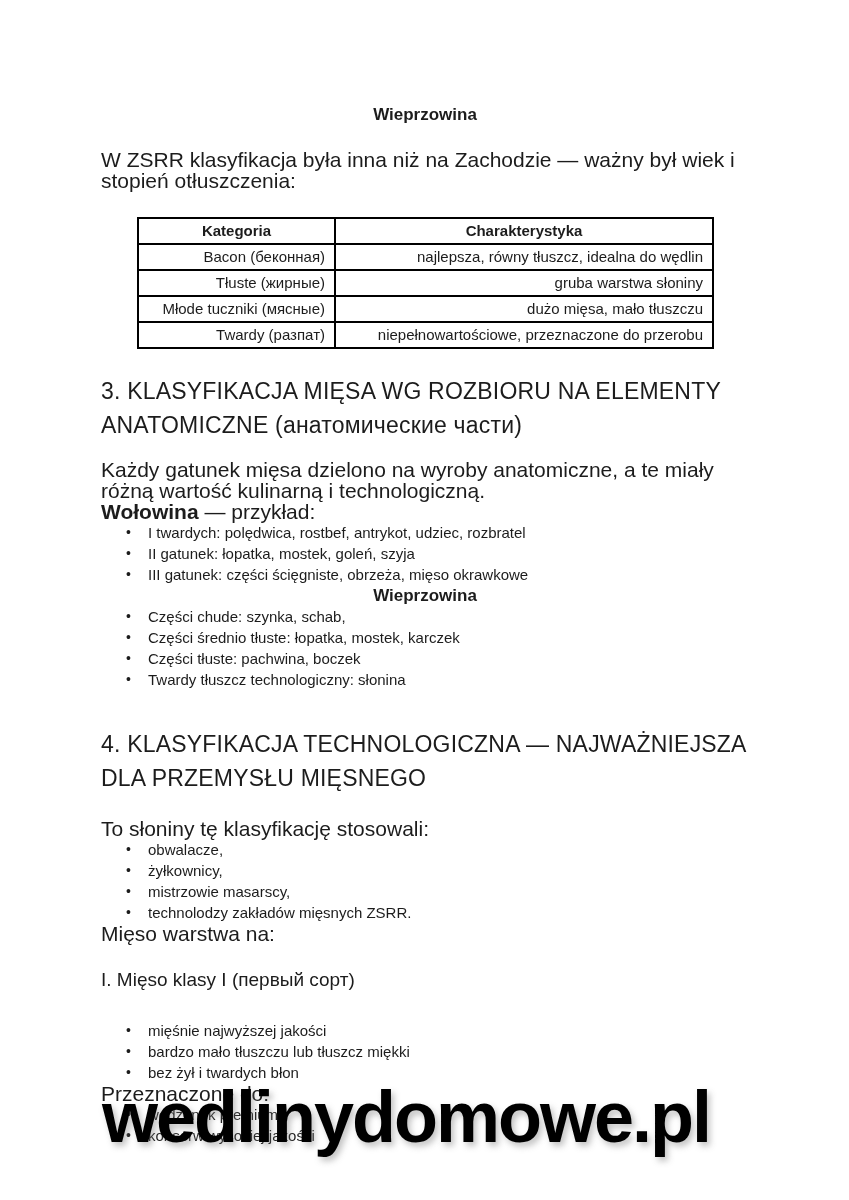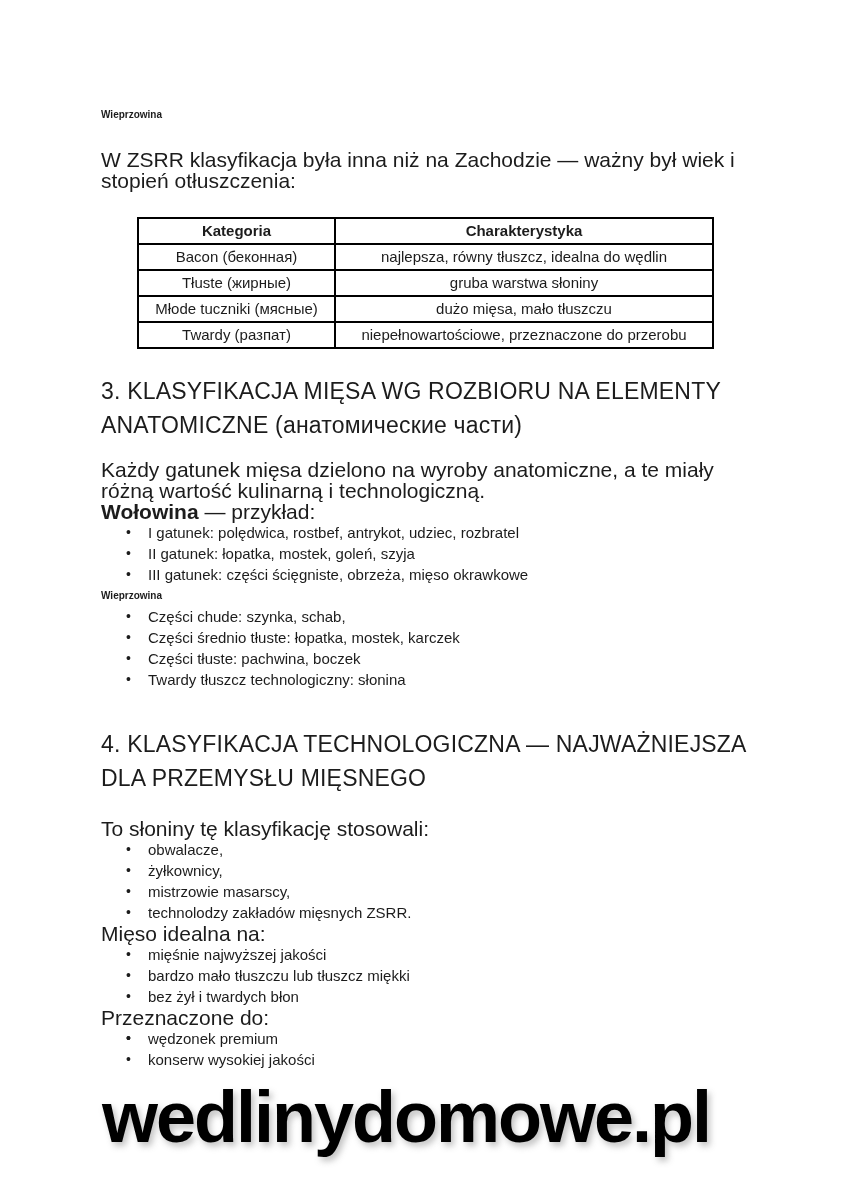--- a/index.html
+++ b/index.html
@@ -12,41 +12,42 @@
     height: 1200px;
     background: #ffffff;
     overflow: hidden;
     padding: 104px 100px 0 101px;
   }
 
   .body-text { font-size: 21px; line-height: 21px; }
   .bold { font-weight: bold; }
 
   .run-heading {
-    font-size: 10px;
+    font-size: 17px;
     line-height: 21px;
     font-weight: bold;
+    text-align: center;
   }
   .top-heading { margin-bottom: 24px; }
 
   .intro-para { margin-bottom: 26px; }
 
   table.class-table {
     border-collapse: collapse;
     margin-left: 36px;
     margin-bottom: 25px;
     font-size: 15px;
     padding-left: 8px;
   }
   table.class-table th, table.class-table td {
     border: 2px solid #000000;
     padding: 1px 9px 2px 9px;
     line-height: 21px;
     font-weight: normal;
-    text-align: center;
+    text-align: right;
     white-space: nowrap;
   }
   table.class-table th {
     font-weight: bold;
     text-align: center;
   }
   .col-kategoria { width: 197px; }
   .col-charakterystyka { width: 378px; }
 
   .section-heading {
@@ -135,21 +136,21 @@
     </tbody>
   </table>
 
   <h1 class="section-heading h3">3. KLASYFIKACJA MIĘSA WG ROZBIORU NA ELEMENTY ANATOMICZNE (анатомические части)</h1>
 
   <p class="body-text">Każdy gatunek mięsa dzielono na wyroby anatomiczne, a te miały różną wartość kulinarną i technologiczną.</p>
 
   <p class="body-text"><span class="bold">Wołowina</span><span> — przykład:</span></p>
 
   <ul class="bullets">
-    <li><span class="dot">•</span><span>I gatunek: polędwica, rostbef, antrykot, udziec, rozbratel</span></li>
+    <li><span class="dot">•</span><span>I twardych: polędwica, rostbef, antrykot, udziec, rozbratel</span></li>
     <li><span class="dot">•</span><span>II gatunek: łopatka, mostek, goleń, szyja</span></li>
     <li><span class="dot">•</span><span>III gatunek: części ścięgniste, obrzeża, mięso okrawkowe</span></li>
   </ul>
 
   <div class="run-heading">Wieprzowina</div>
 
   <ul class="bullets">
     <li><span class="dot">•</span><span>Części chude: szynka, schab,</span></li>
     <li><span class="dot">•</span><span>Części średnio tłuste: łopatka, mostek, karczek</span></li>
     <li><span class="dot">•</span><span>Części tłuste: pachwina, boczek</span></li>
@@ -160,22 +161,23 @@
 
   <p class="body-text">To słoniny tę klasyfikację stosowali:</p>
 
   <ul class="bullets">
     <li><span class="dot">•</span><span>obwalacze,</span></li>
     <li><span class="dot">•</span><span>żyłkownicy,</span></li>
     <li><span class="dot">•</span><span>mistrzowie masarscy,</span></li>
     <li><span class="dot">•</span><span>technolodzy zakładów mięsnych ZSRR.</span></li>
   </ul>
 
-  <p class="body-text">Mięso idealna na:</p>
+  <p class="body-text">Mięso warstwa na:</p>
 
+  <h2 class="sub-heading">I. Mięso klasy I (первый сорт)</h2>
 
   <ul class="bullets">
     <li><span class="dot">•</span><span>mięśnie najwyższej jakości</span></li>
     <li><span class="dot">•</span><span>bardzo mało tłuszczu lub tłuszcz miękki</span></li>
     <li><span class="dot">•</span><span>bez żył i twardych błon</span></li>
   </ul>
 
   <p class="body-text">Przeznaczone do:</p>
 
   <ul class="bullets">

